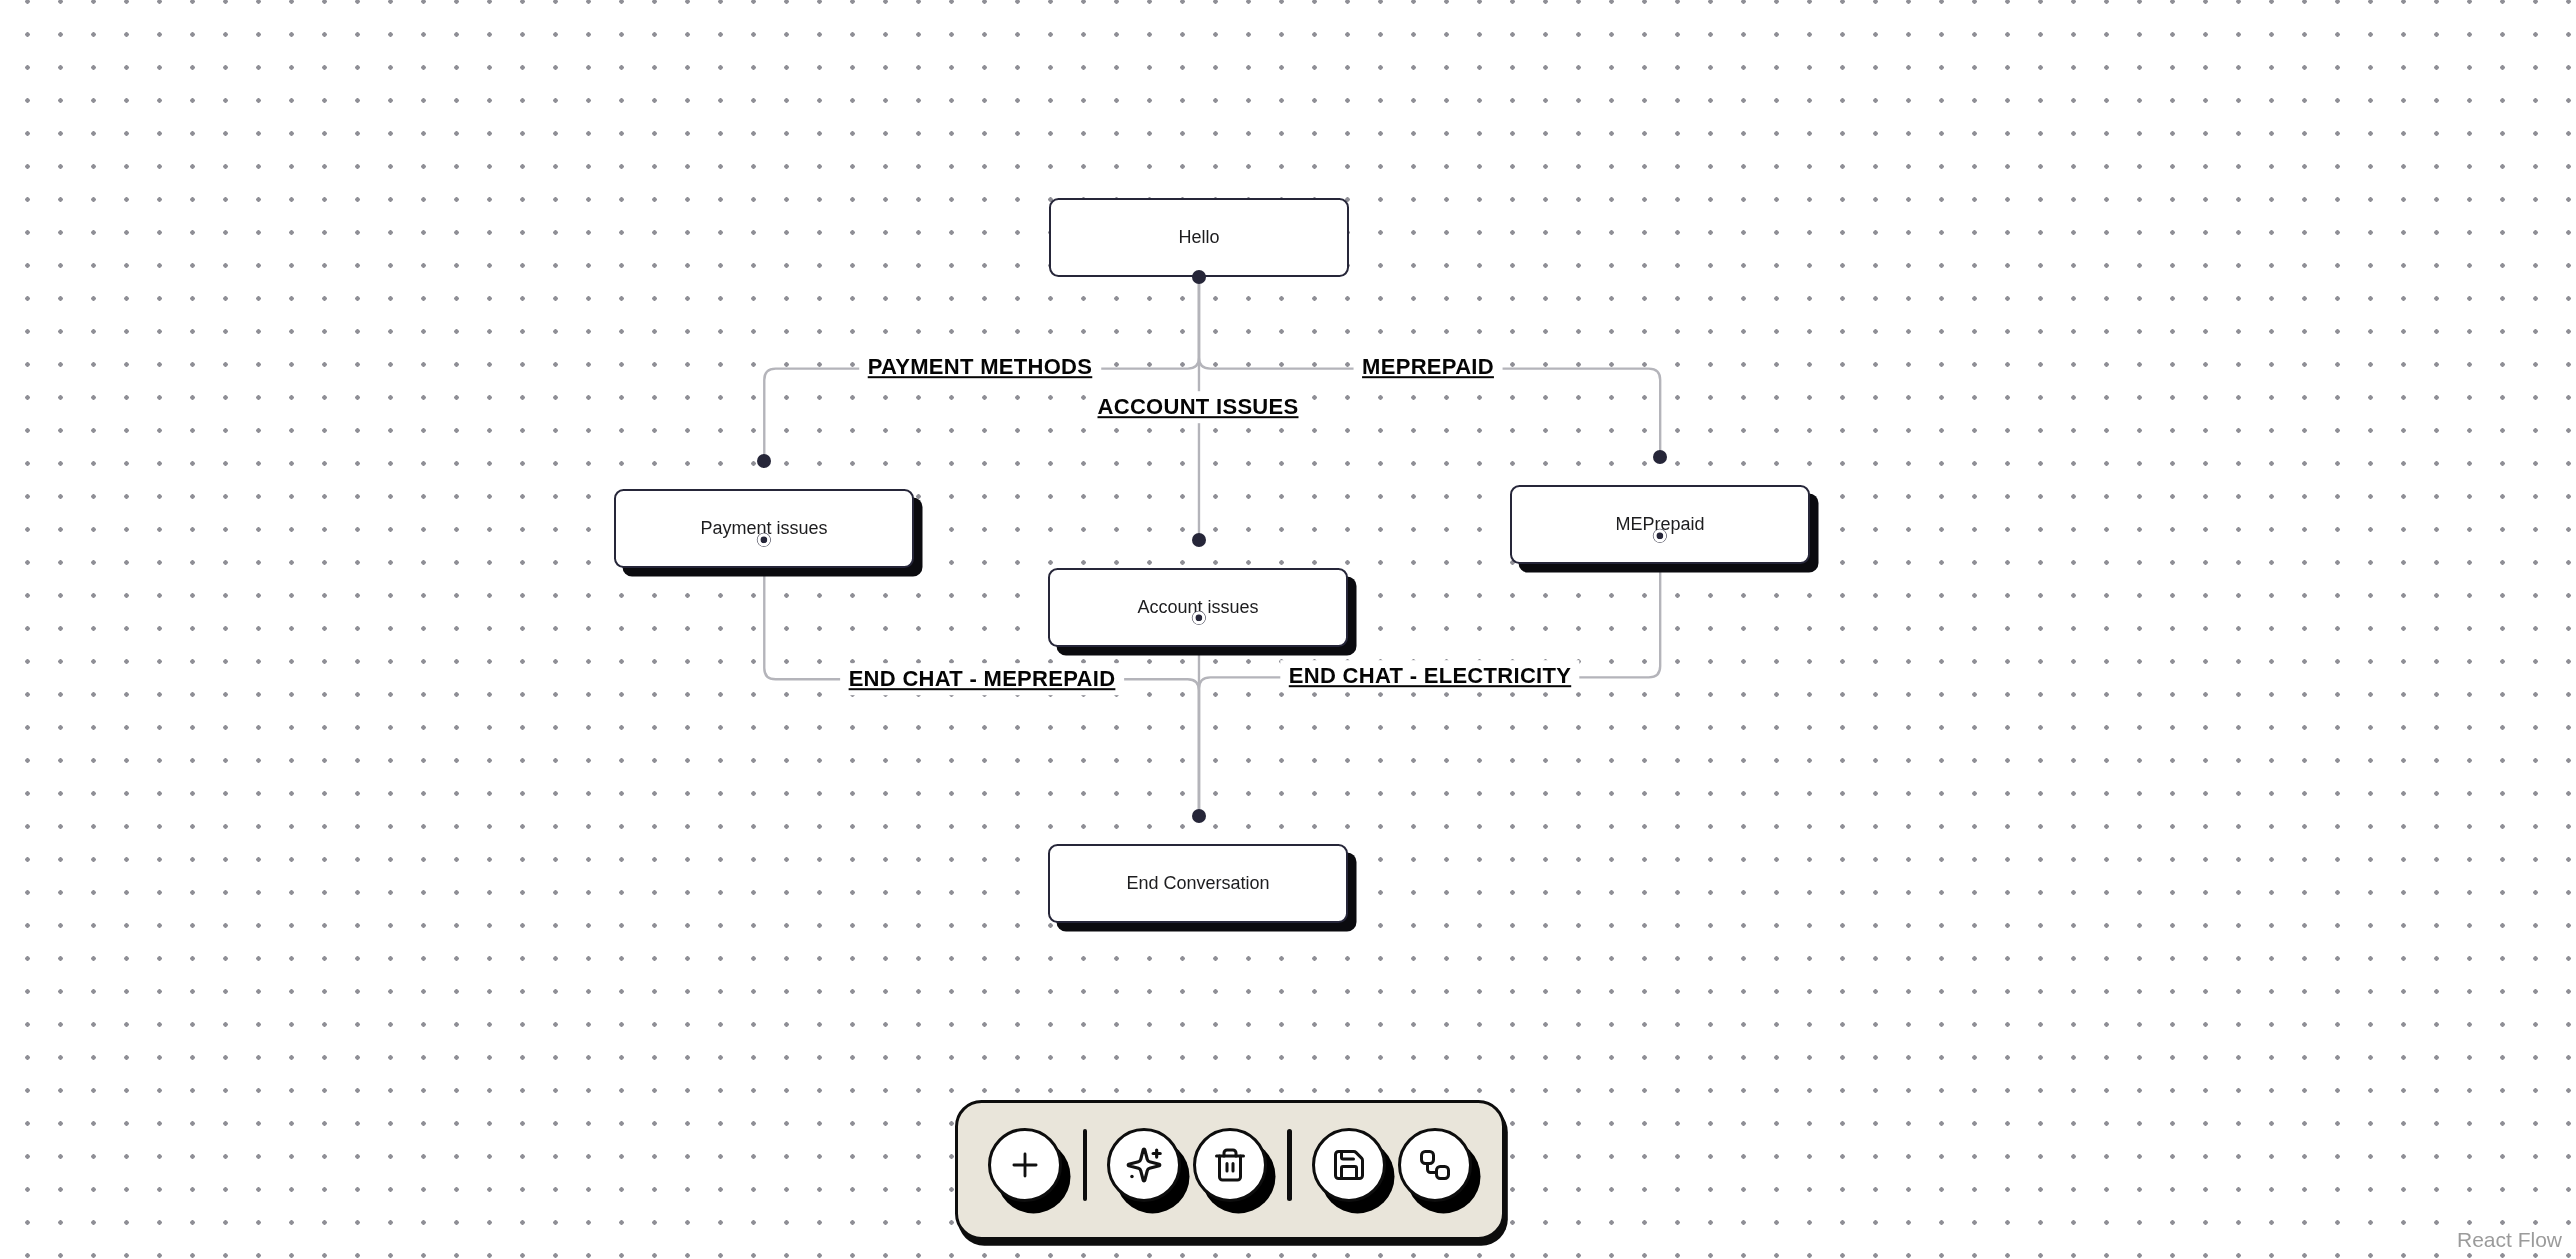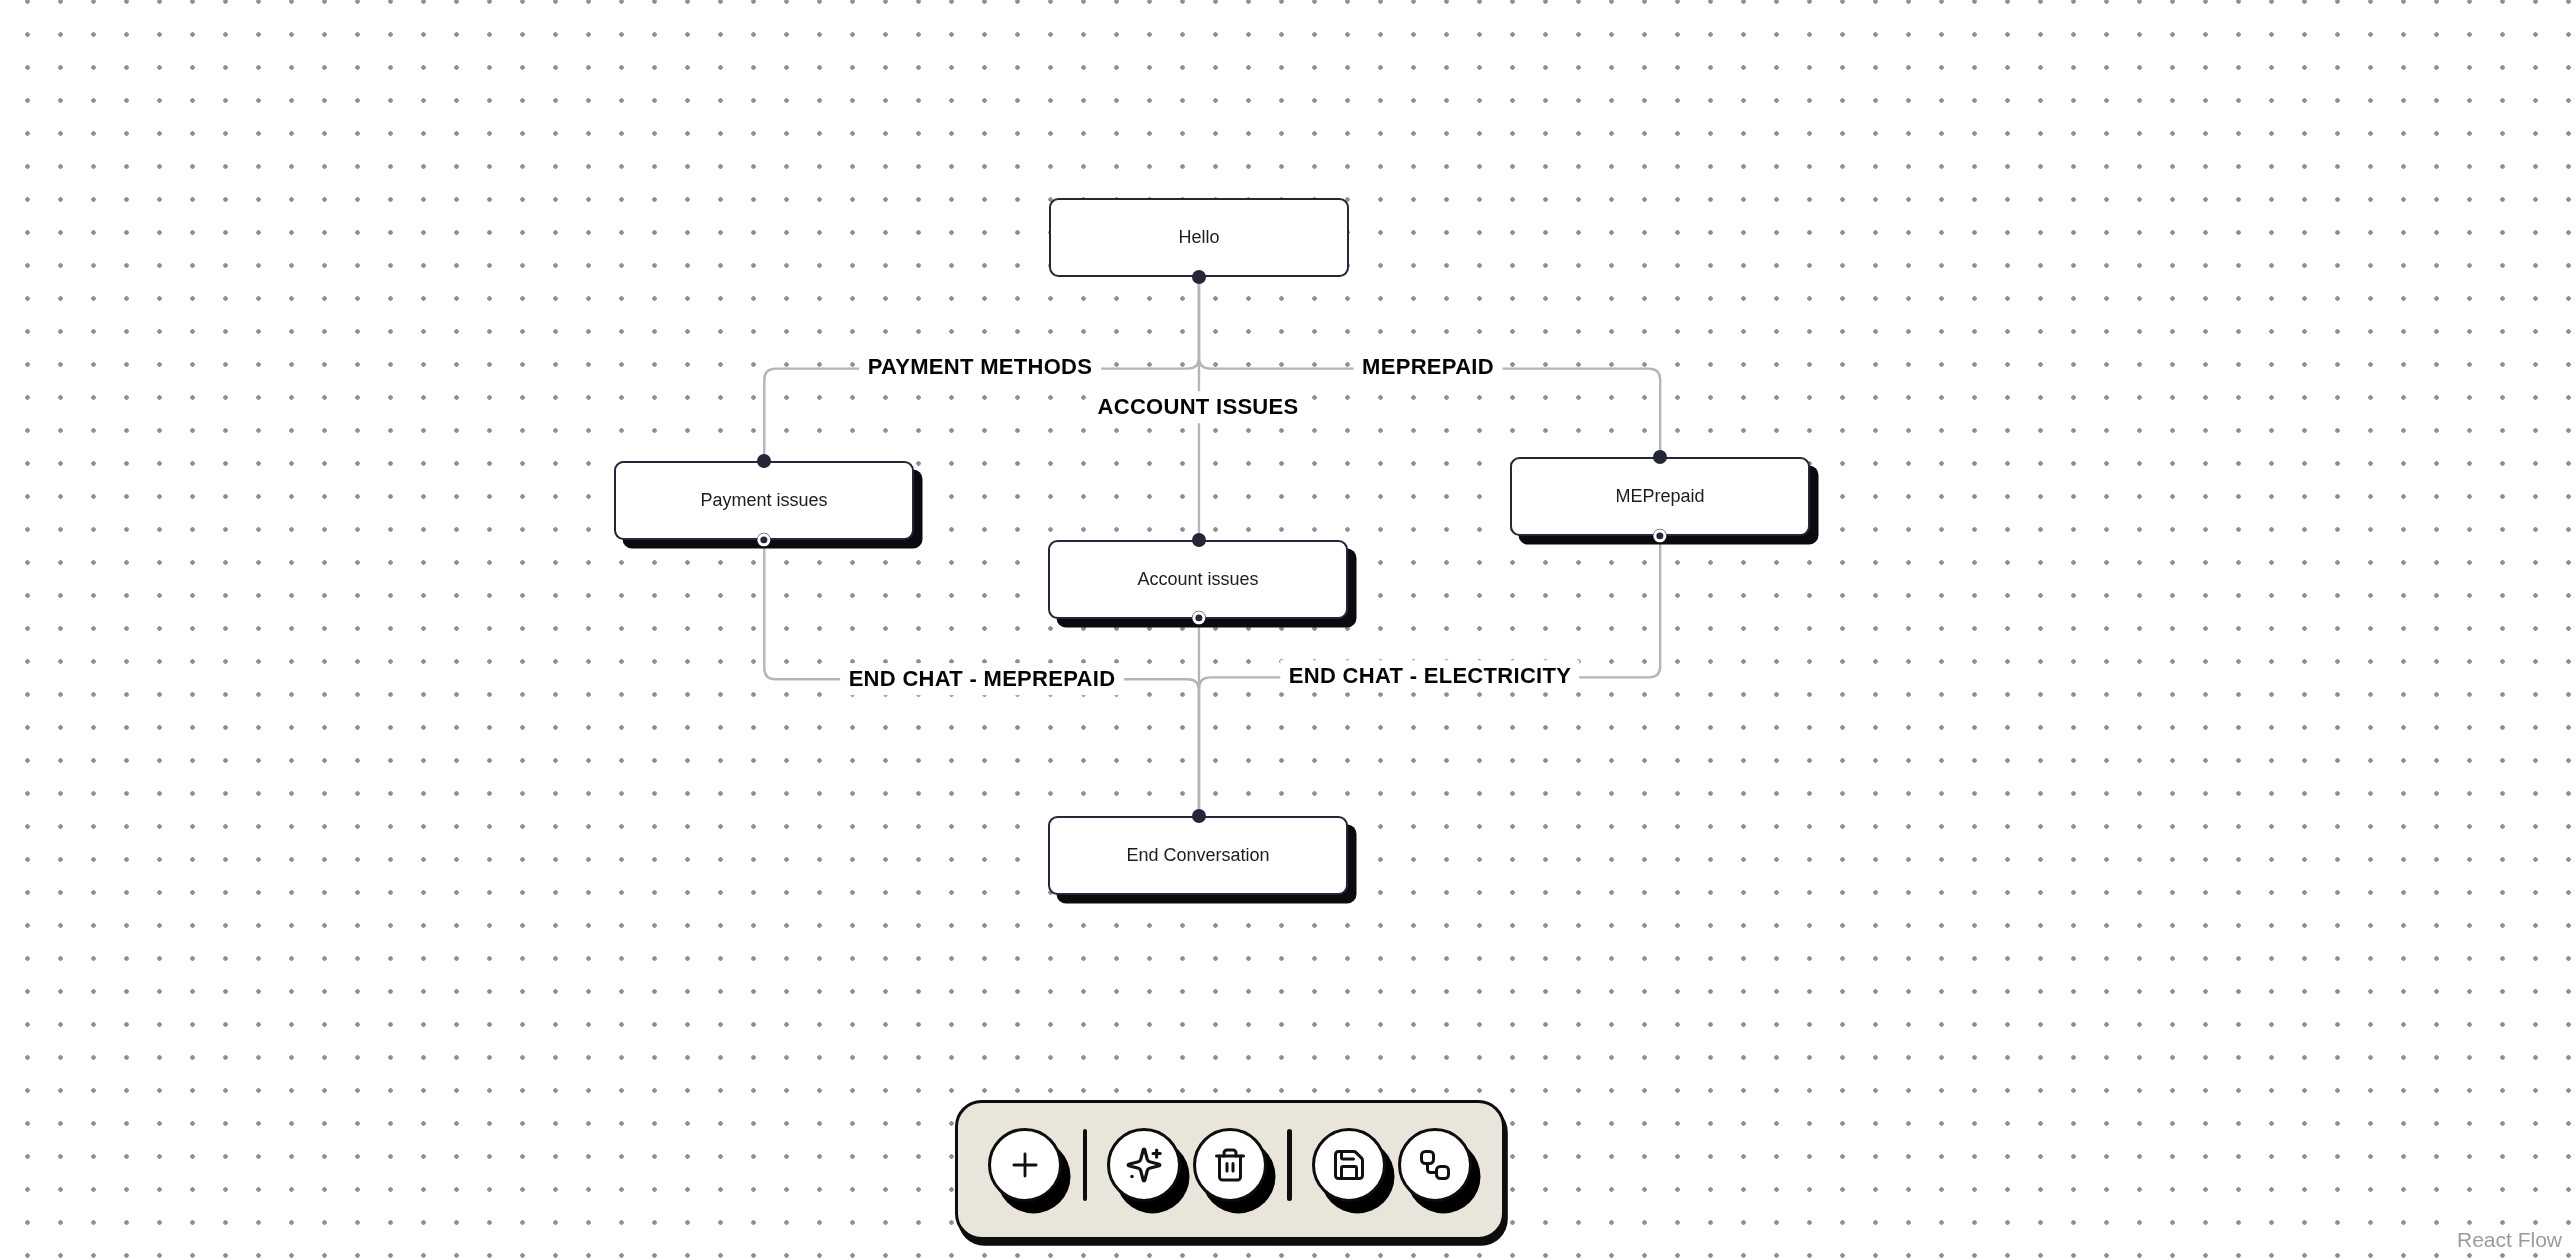--- a/index.html
+++ b/index.html
@@ -23,35 +23,36 @@
     position: absolute;
     z-index: 2;
     transform: translate(-50%, -50%);
     background: #ffffff;
     padding: 2.8px 8.5px;
     font-size: 22px;
     font-weight: 700;
     letter-spacing: 0.3px;
     color: #050505;
     white-space: nowrap;
+    text-decoration: underline;
   }
 
   .node {
     position: absolute;
     z-index: 3;
     width: 300px; height: 79px;
     background: #ffffff;
     border: 2.4px solid #262639;
     border-radius: 9.5px;
     display: flex; align-items: center; justify-content: center;
     font-size: 18px;
     color: #1d1d1f;
     cursor: default;
   }
-  .node.shadowed { box-shadow: 8.5px 8.5px 0 #0b0b0f; }
+  .node.shadowed { box-shadow: 8.5px 8.5px 0 #0b0b0f; margin-top: 28px; }
 
   .handle {
     position: absolute;
     z-index: 4;
     width: 14px; height: 14px;
     border-radius: 50%;
     background: #262639;
     transform: translate(-50%, -50%);
   }
   .handle.ringed {

